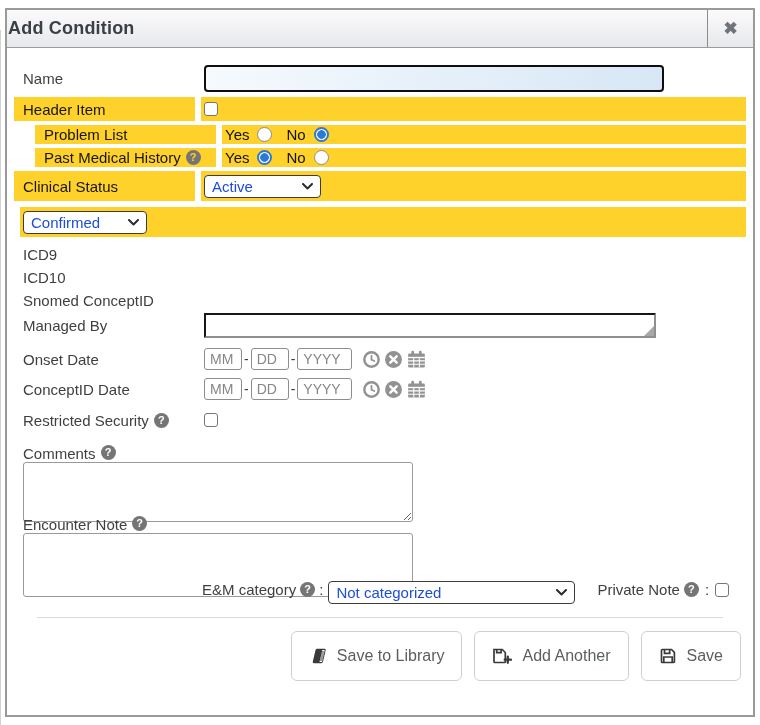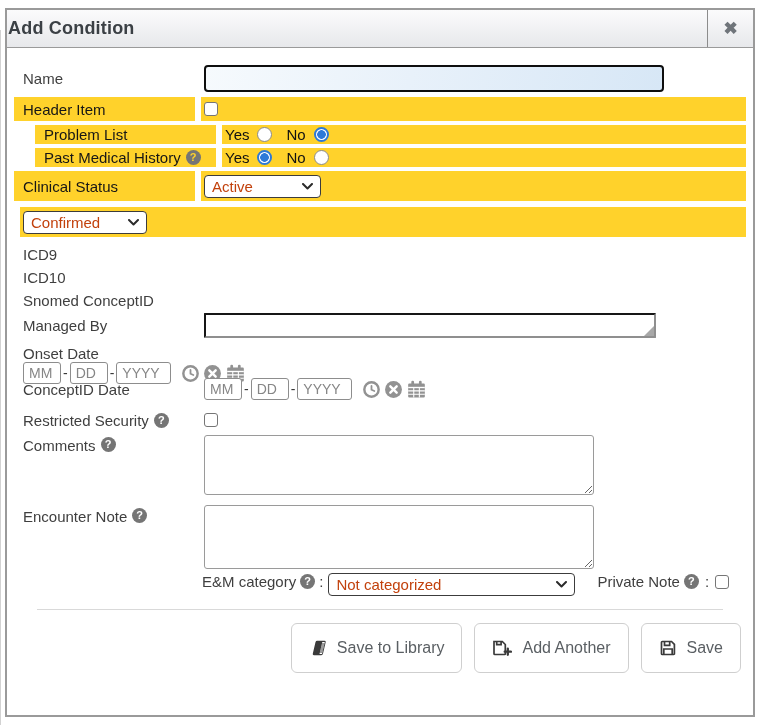--- a/index.html
+++ b/index.html
@@ -67,21 +67,21 @@
   .help{
     width:15px;height:15px;border-radius:50%;background:#757575;color:#fff;
     display:inline-flex;align-items:center;justify-content:center;
     font-size:11px;font-weight:bold;flex-shrink:0;cursor:pointer;line-height:1;
   }
   .hl .help{color:#ffd22b;}
   
   .select{
     display:inline-flex;align-items:center;justify-content:space-between;
     background:#fff;border:1px solid #3c3c3c;border-radius:4px;height:23px;
-    box-sizing:border-box;padding:0 7px;font-size:15px;color:#c2410c;cursor:pointer;
+    box-sizing:border-box;padding:0 7px;font-size:15px;color:#1d4ed8;cursor:pointer;
   }
   .select .chev{display:flex;margin-left:8px;}
   .sel-active{width:117px;}
   .sel-verification{width:124px;}
   .sel-em{width:247px;}
   
   .row-plain{height:22px;margin-bottom:1px;}
   
   .row-managed{height:27px;margin-bottom:6px;align-items:flex-start;}
   .managed-wrap{position:relative;display:inline-block;}
@@ -89,35 +89,35 @@
     width:440px;height:19px;resize:none;outline:none;overflow:hidden;
     border:2px solid;border-color:#161616 #8f8f8f #8f8f8f #161616;border-radius:1px;
     font-family:inherit;font-size:14px;padding:1px 4px;display:block;
   }
   .corner-grip{
     position:absolute;right:2px;bottom:2px;width:10px;height:10px;background:#a8a8a8;
     clip-path:polygon(100% 0,100% 100%,0 100%);cursor:nwse-resize;
   }
   
   .row-date{height:28px;}
-  .row-onset{margin-bottom:2px;flex-direction:column;}
+  .row-onset{margin-bottom:2px;}
   .row-concluded{margin-bottom:6px;}
   .date-input{
     height:20px;border:1px solid #8d8d8d;border-radius:3px;box-sizing:content-box;
     padding:0 0 0 5px;font-size:14px;color:#333;font-family:inherit;outline:none;
   }
   .date-input::placeholder{color:#868686;opacity:1;}
   .di-mm,.di-dd{width:31px;}
   .di-yyyy{width:48px;}
   .date-dash{margin:0 2px;color:#3a3a3a;font-size:14px;}
   .date-icons{display:flex;align-items:center;gap:3px;margin-left:10px;}
   .date-icons .icon-btn{display:flex;cursor:pointer;}
-  .row-restricted{height:22px;margin-bottom:3px;}
-  
-  .row-area{align-items:center;}
+  .row-restricted{height:22px;margin-bottom:11px;}
+  
+  .row-area{align-items:center;flex-direction:column;}
   .row-comments{height:62px;margin-bottom:9px;}
   .row-encounter{height:64px;}
   .row-area .label-cell{padding-top:3px;align-self:flex-start;align-items:flex-start;}
   .area-input{
     width:380px;height:54px;resize:both;outline:none;
     border:1px solid #9a9a9a;border-radius:3px;font-family:inherit;font-size:14px;
     padding:2px 4px;
   }
   
   .row-em{

